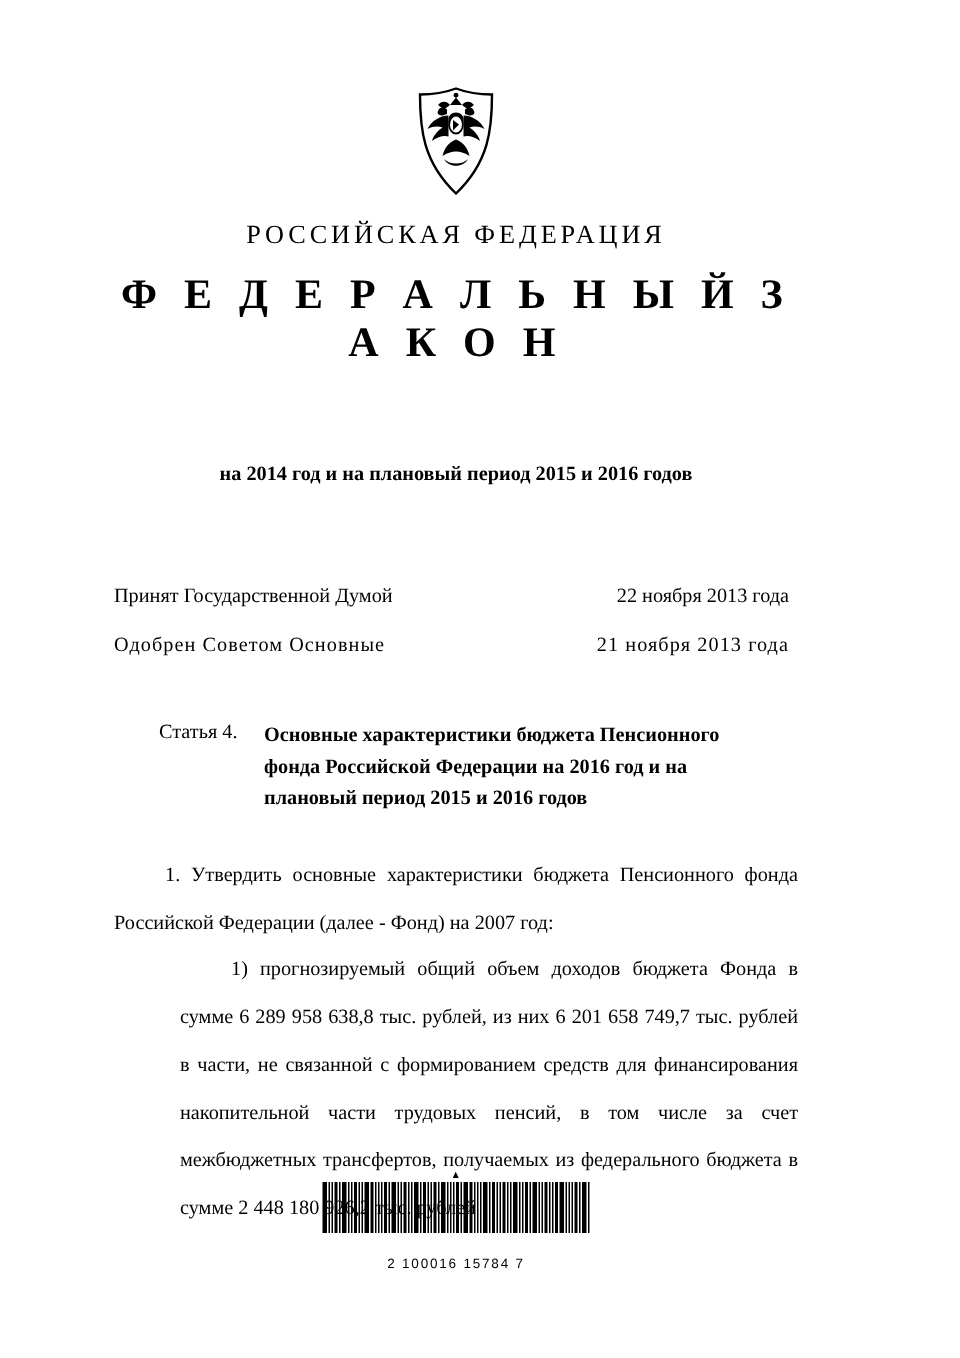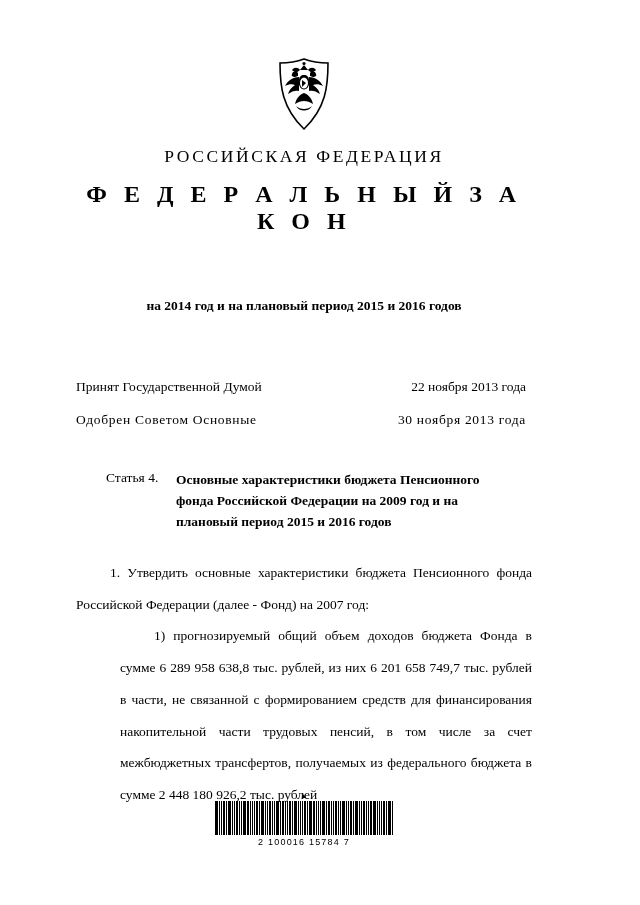--- a/index.html
+++ b/index.html
@@ -39,21 +39,21 @@
   
   .country {
     text-align: center;
     font-size: 17.5px;
     letter-spacing: 2.6px;
     margin-top: 14px;
     font-family: "Liberation Serif", serif;
   }
   .law-title {
     text-align: center;
-    font-size: 24px;
+    font-size: 28px;
     font-weight: bold;
     letter-spacing: 5.5px;
     margin-top: 14px;
     font-family: "Liberation Serif", serif;
   }
 
   .subject {
     text-align: center;
     font-size: 13.5px;
     font-weight: bold;
@@ -138,21 +138,21 @@
   .barcode-bars span {
     display: block;
     background: #000;
     height: 100%;
     margin-right: 1px;
   }
   .barcode-digits {
     font-family: "Liberation Sans", sans-serif;
     font-size: 9px;
     letter-spacing: 1.2px;
-    margin-top: 2px;
+    margin-top: 15px;
   }
 </style>
 </head>
 <body>
 
 <div class="page">
 
   <div class="emblem-wrap">
     <div class="emblem">
       <svg viewBox="0 0 60 76" width="60" height="76" aria-hidden="true">
@@ -189,29 +189,29 @@
     <div>на 2014 год и на плановый период 2015 и 2016 годов</div>
   </div>
 
   <div class="adoption">
     <div class="adopt-row">
       <div class="left">Принят Государственной Думой</div>
       <div class="right">22 ноября 2013 года</div>
     </div>
     <div class="adopt-row spaced">
       <div class="left">Одобрен Советом Основные</div>
-      <div class="right">30 ноября 2013  года</div>
+      <div class="right">21 ноября 2013  года</div>
     </div>
   </div>
 
   <div class="article">
     <div class="art-num">Статья 4.</div>
     <div class="art-head">
       <div>Основные характеристики бюджета Пенсионного</div>
-      <div>фонда Российской Федерации на 2009 год и на</div>
+      <div>фонда Российской Федерации на 2016 год и на</div>
       <div>плановый период 2015 и 2016 годов</div>
     </div>
   </div>
 
   <div class="body-text">
     <p>1. Утвердить основные характеристики бюджета Пенсионного фонда Российской Федерации (далее - Фонд) на 2007 год:</p>
     <p class="cont">1) прогнозируемый общий объем доходов бюджета Фонда в сумме 6 289 958 638,8 тыс. рублей, из них 6 201 658 749,7 тыс. рублей в части, не связанной с формированием средств для финансирования накопительной части трудовых пенсий, в том числе за счет межбюджетных трансфертов, получаемых из федерального бюджета в сумме 2 448 180 926,2 тыс. рублей</p>
   </div>
 
   <div class="barcode-area">

